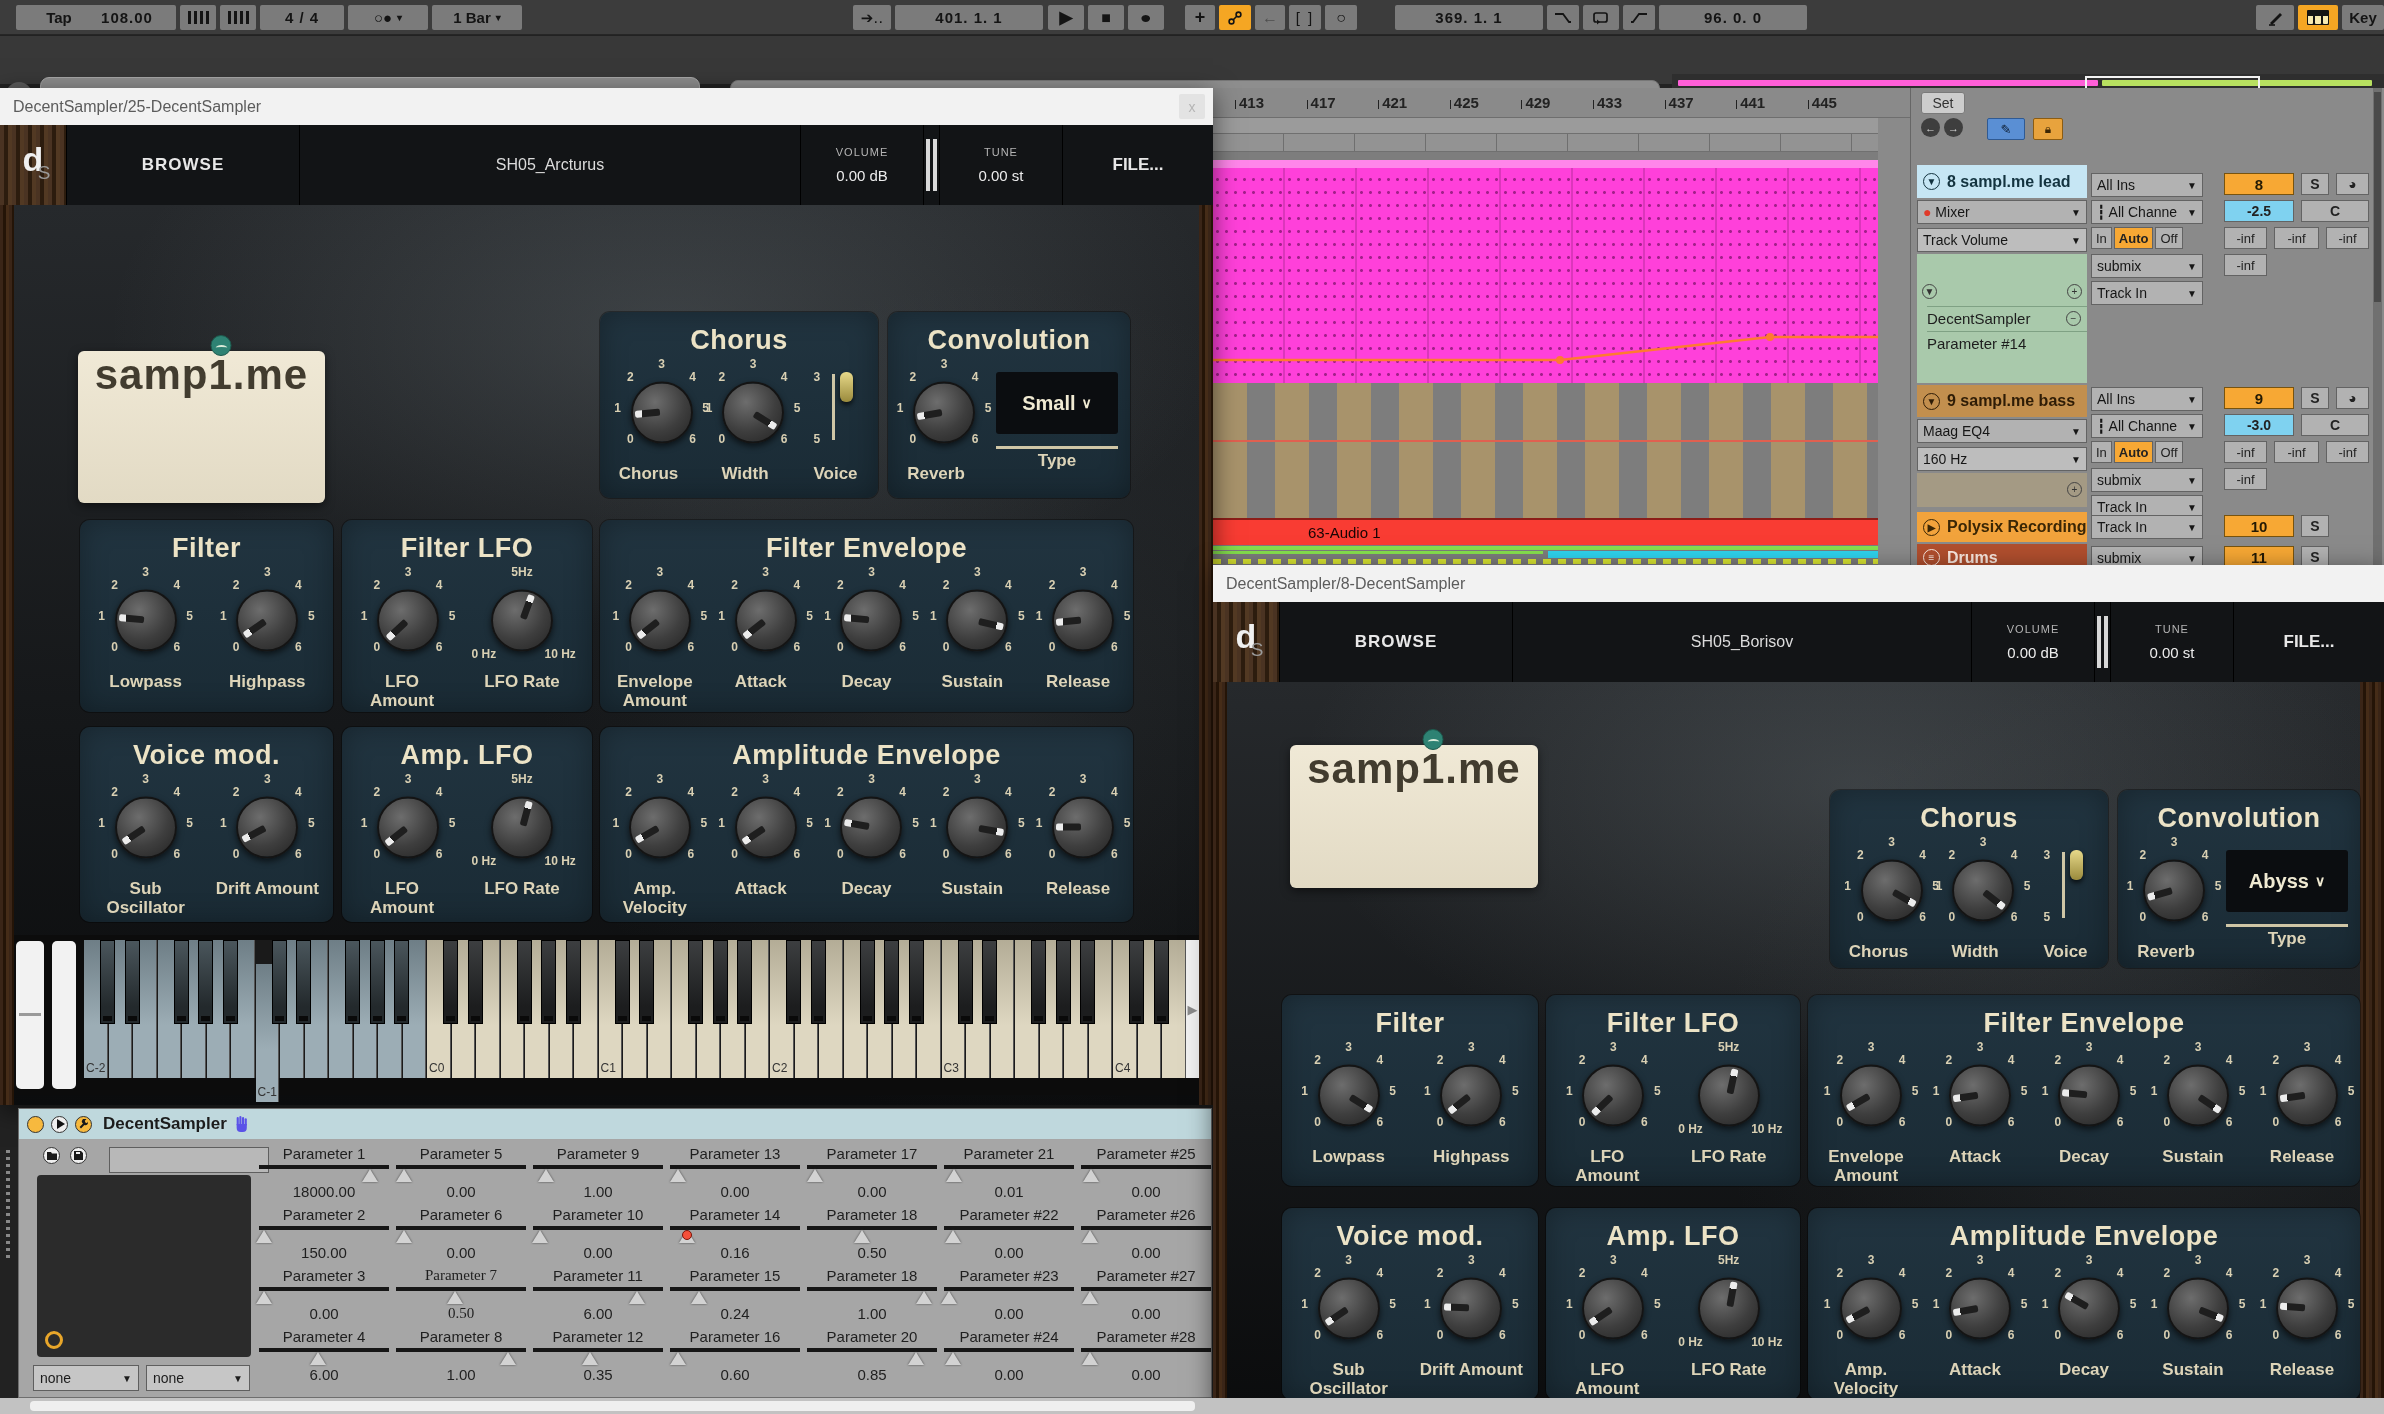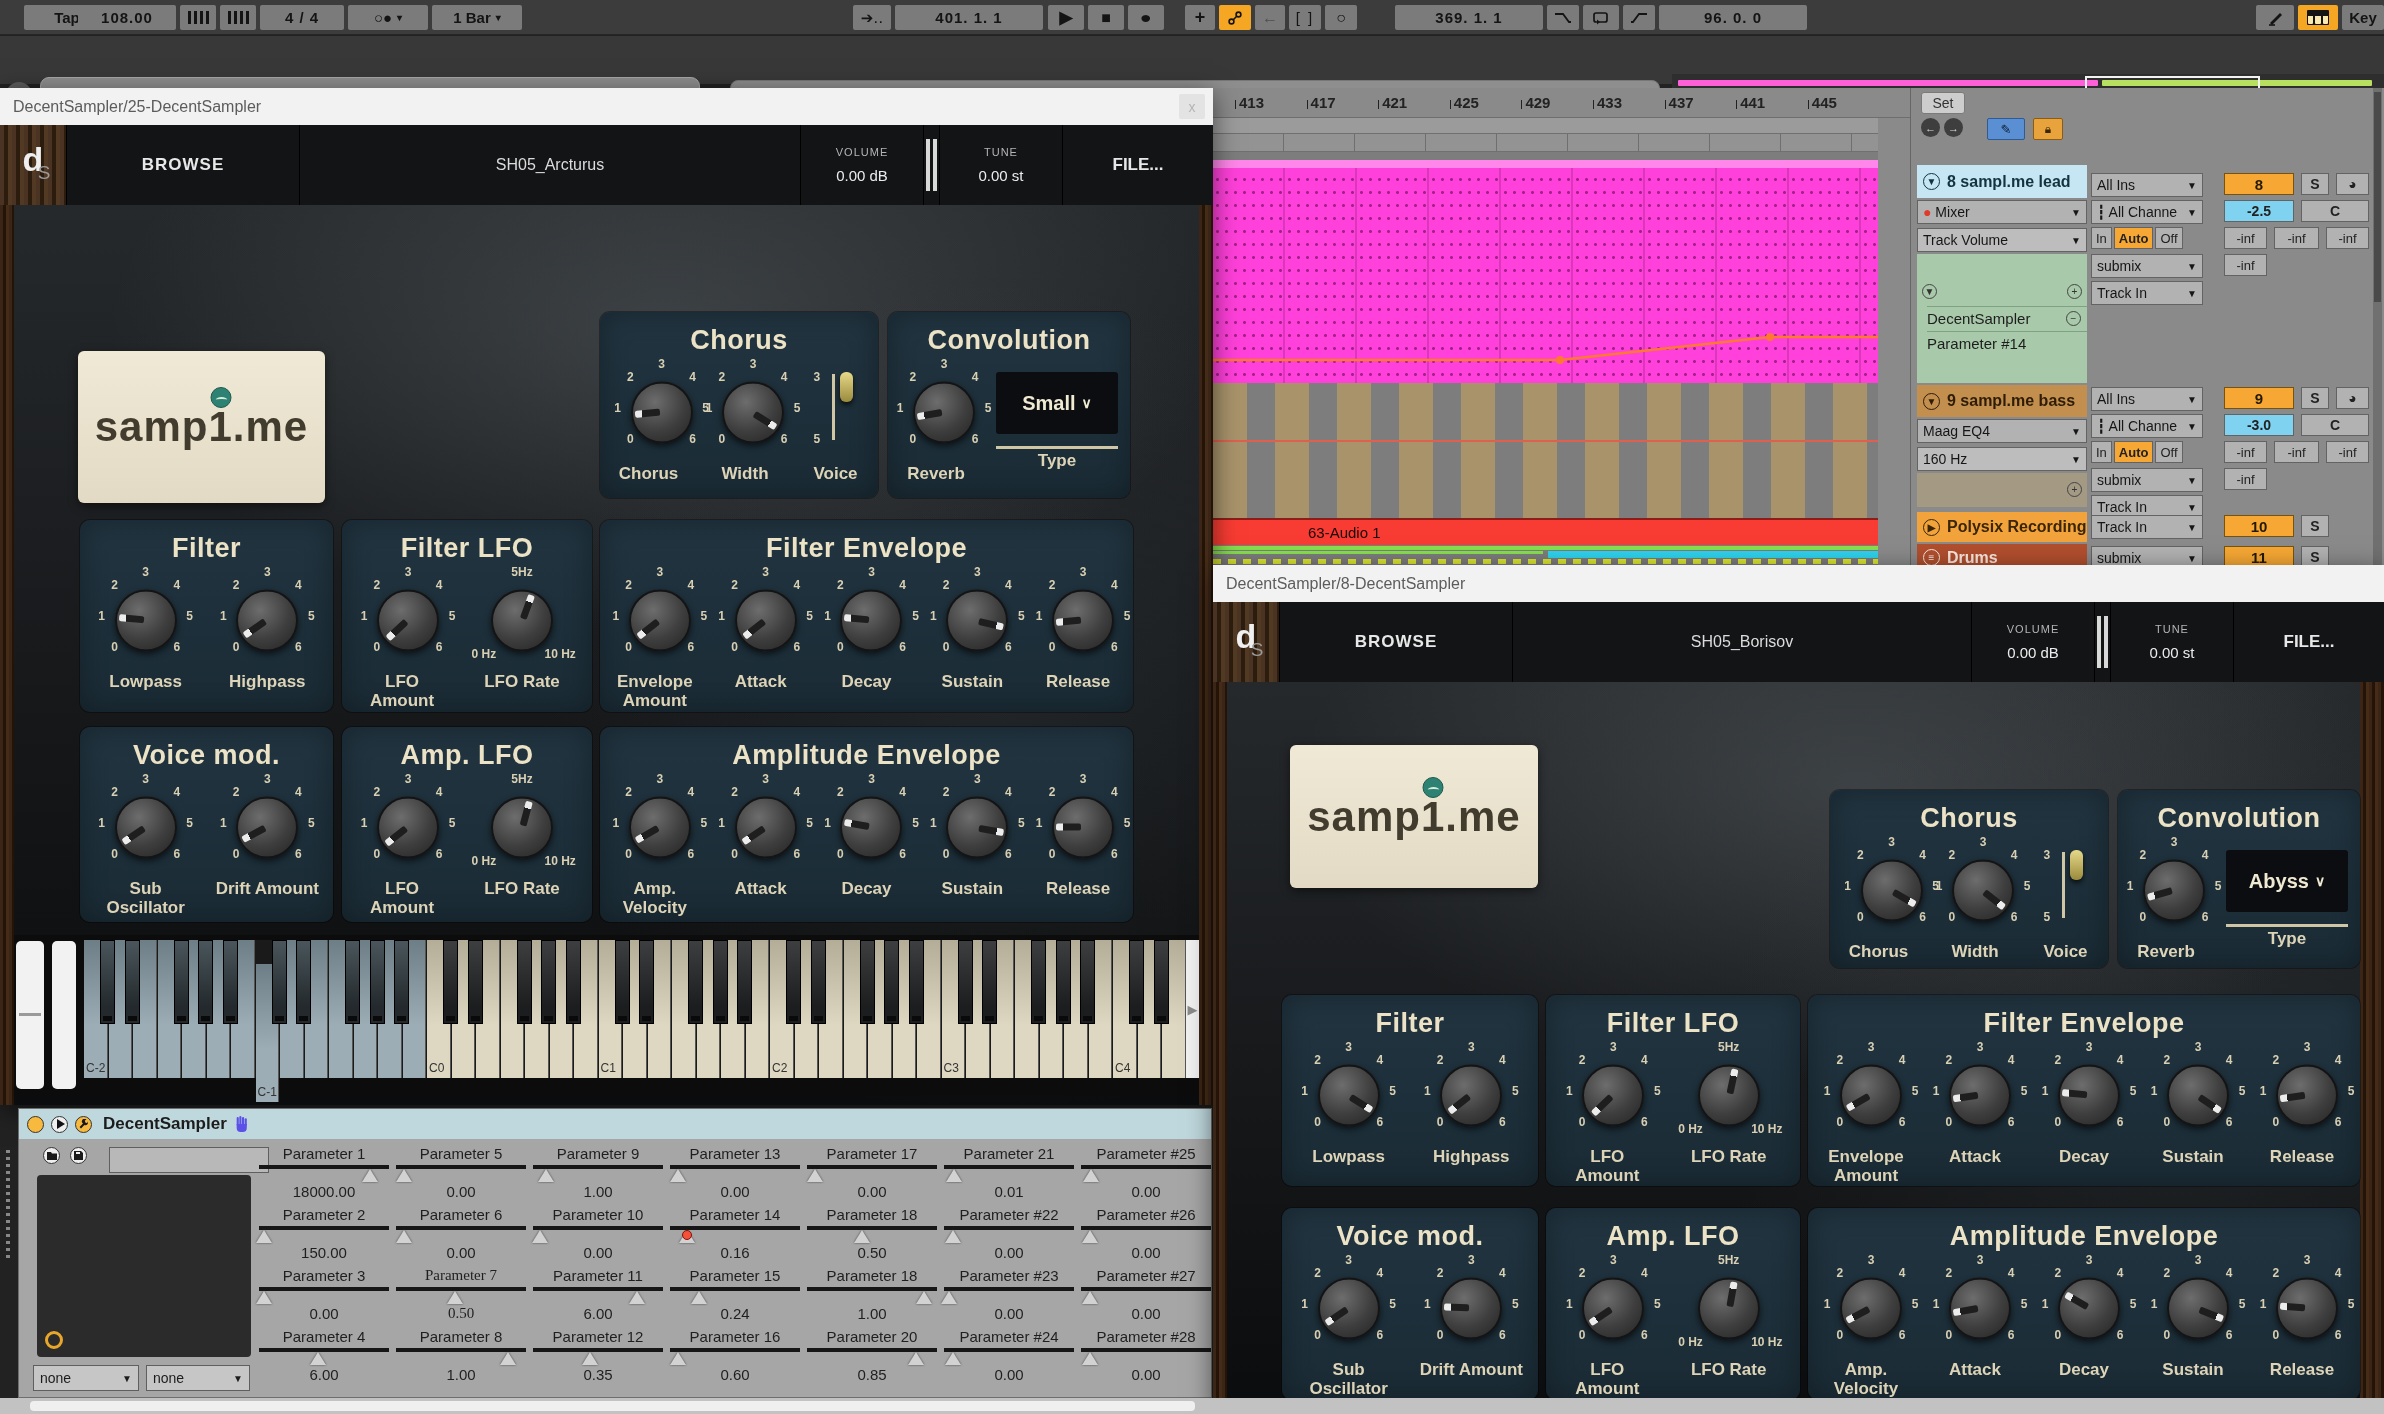--- a/index.html
+++ b/index.html
@@ -48,21 +48,21 @@
 .hdr-fader{width:16px;border-right:1px solid #000;display:flex;align-items:center;justify-content:center;gap:3px}
 .hdr-fader i{width:4px;height:52px;background:#d8d8d8;display:block}
 .hdr-file{width:150px;font-weight:bold;font-size:17px;border-right:none}
 .ds-body{position:absolute;left:0;right:0;bottom:0;top:117px;
  background:radial-gradient(900px 480px at 55% 14%,rgba(130,140,145,.28),transparent 62%),
  radial-gradient(760px 700px at 82% 55%,rgba(95,105,110,.16),transparent 60%),
  linear-gradient(#26292c,#151719 58%,#0b0c0d)}
 .wood{position:absolute;top:0;bottom:0;width:14px;background:repeating-linear-gradient(90deg,#3a2517 0 3px,#241407 3px 6px,#452c18 6px 9px)}
 .woodL{left:0}.woodR{right:0}
 .brandcard{position:absolute;background:linear-gradient(#f0e9d6,#e2dac4);border-radius:6px;box-shadow:0 3px 10px rgba(0,0,0,.5);
- display:flex;align-items:center;justify-content:center}
+ display:flex;justify-content:center}
 .brandtxt{font-size:42px;font-weight:bold;color:#423c2f;letter-spacing:1px;position:relative}
 .brandtxt .mid{position:relative}
 .branddot{position:absolute;left:50%;top:-16px;transform:translateX(-50%);width:21px;height:21px;border-radius:50%;
  background:#2e8273;border:1px solid #1d5a4e}
 .branddot::after{content:"";position:absolute;left:4px;top:9px;width:12px;height:4px;
  border-top:2px solid #d8ead8;border-radius:50%}
 .ds-panel{position:absolute;background:linear-gradient(#213440,#1a2b35);border-radius:10px;
  box-shadow:inset 0 0 28px rgba(0,0,0,.3),0 0 0 1px rgba(0,0,0,.35)}
 .panel-title{text-align:center;font-size:27px;font-weight:bold;color:#ece3c6;padding-top:13px;letter-spacing:.5px}
 .knob-row{display:flex;justify-content:space-evenly;align-items:flex-start;margin-top:2px}
@@ -178,21 +178,21 @@
 
 #statusbar{left:0;top:1398px;width:2384px;height:16px;background:#c2c2c2}
 #statusbar .seg{position:absolute;left:30px;top:3px;width:1165px;height:10px;background:#efefef;border-radius:4px}
 .grip{position:absolute;left:6px;top:1150px;width:4px;height:110px;
  background:repeating-linear-gradient(#888 0 3px,transparent 3px 7px)}
 </style>
 </head>
 <body>
 
 <div class="abs" id="toolbar">
-  <div class="tbtn" style="left:24px;width:86px">Tap</div>
+  <div class="tbtn" style="left:16px;width:86px">Tap</div>
   <div class="tnum" style="left:78px;width:98px">108.00</div>
   <div class="tbtn metro" style="left:180px;width:36px">
       <span></span>
       <span></span>
       <span></span>
       <span></span>
     </div>
   <div class="tbtn metro" style="left:220px;width:36px">
       <span></span>
       <span></span>

